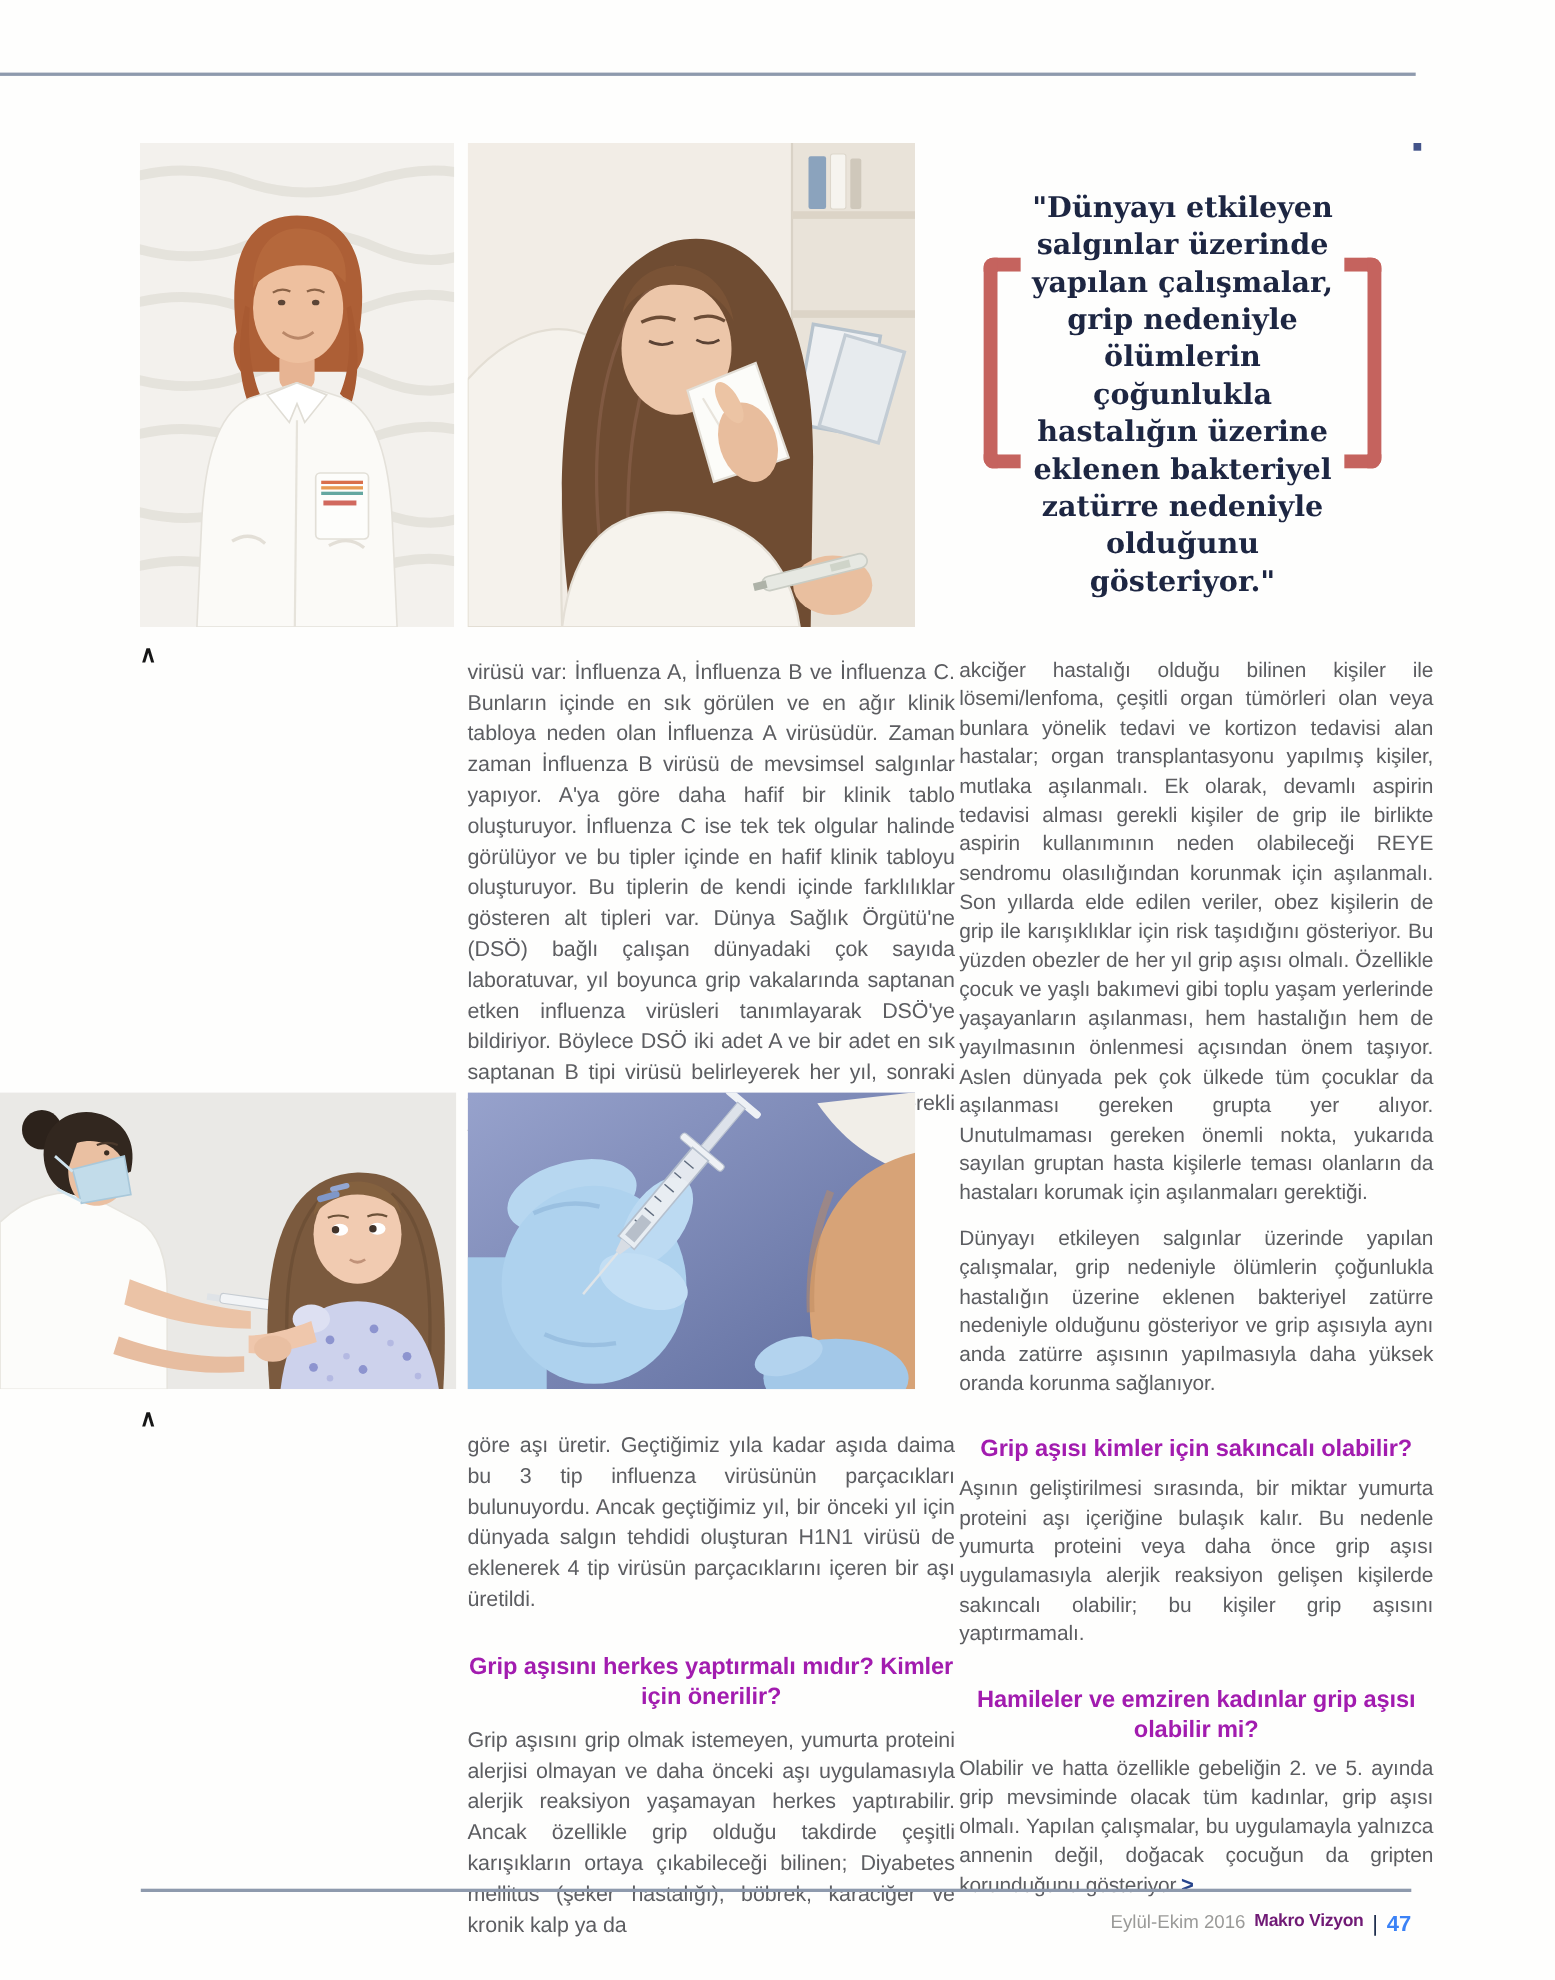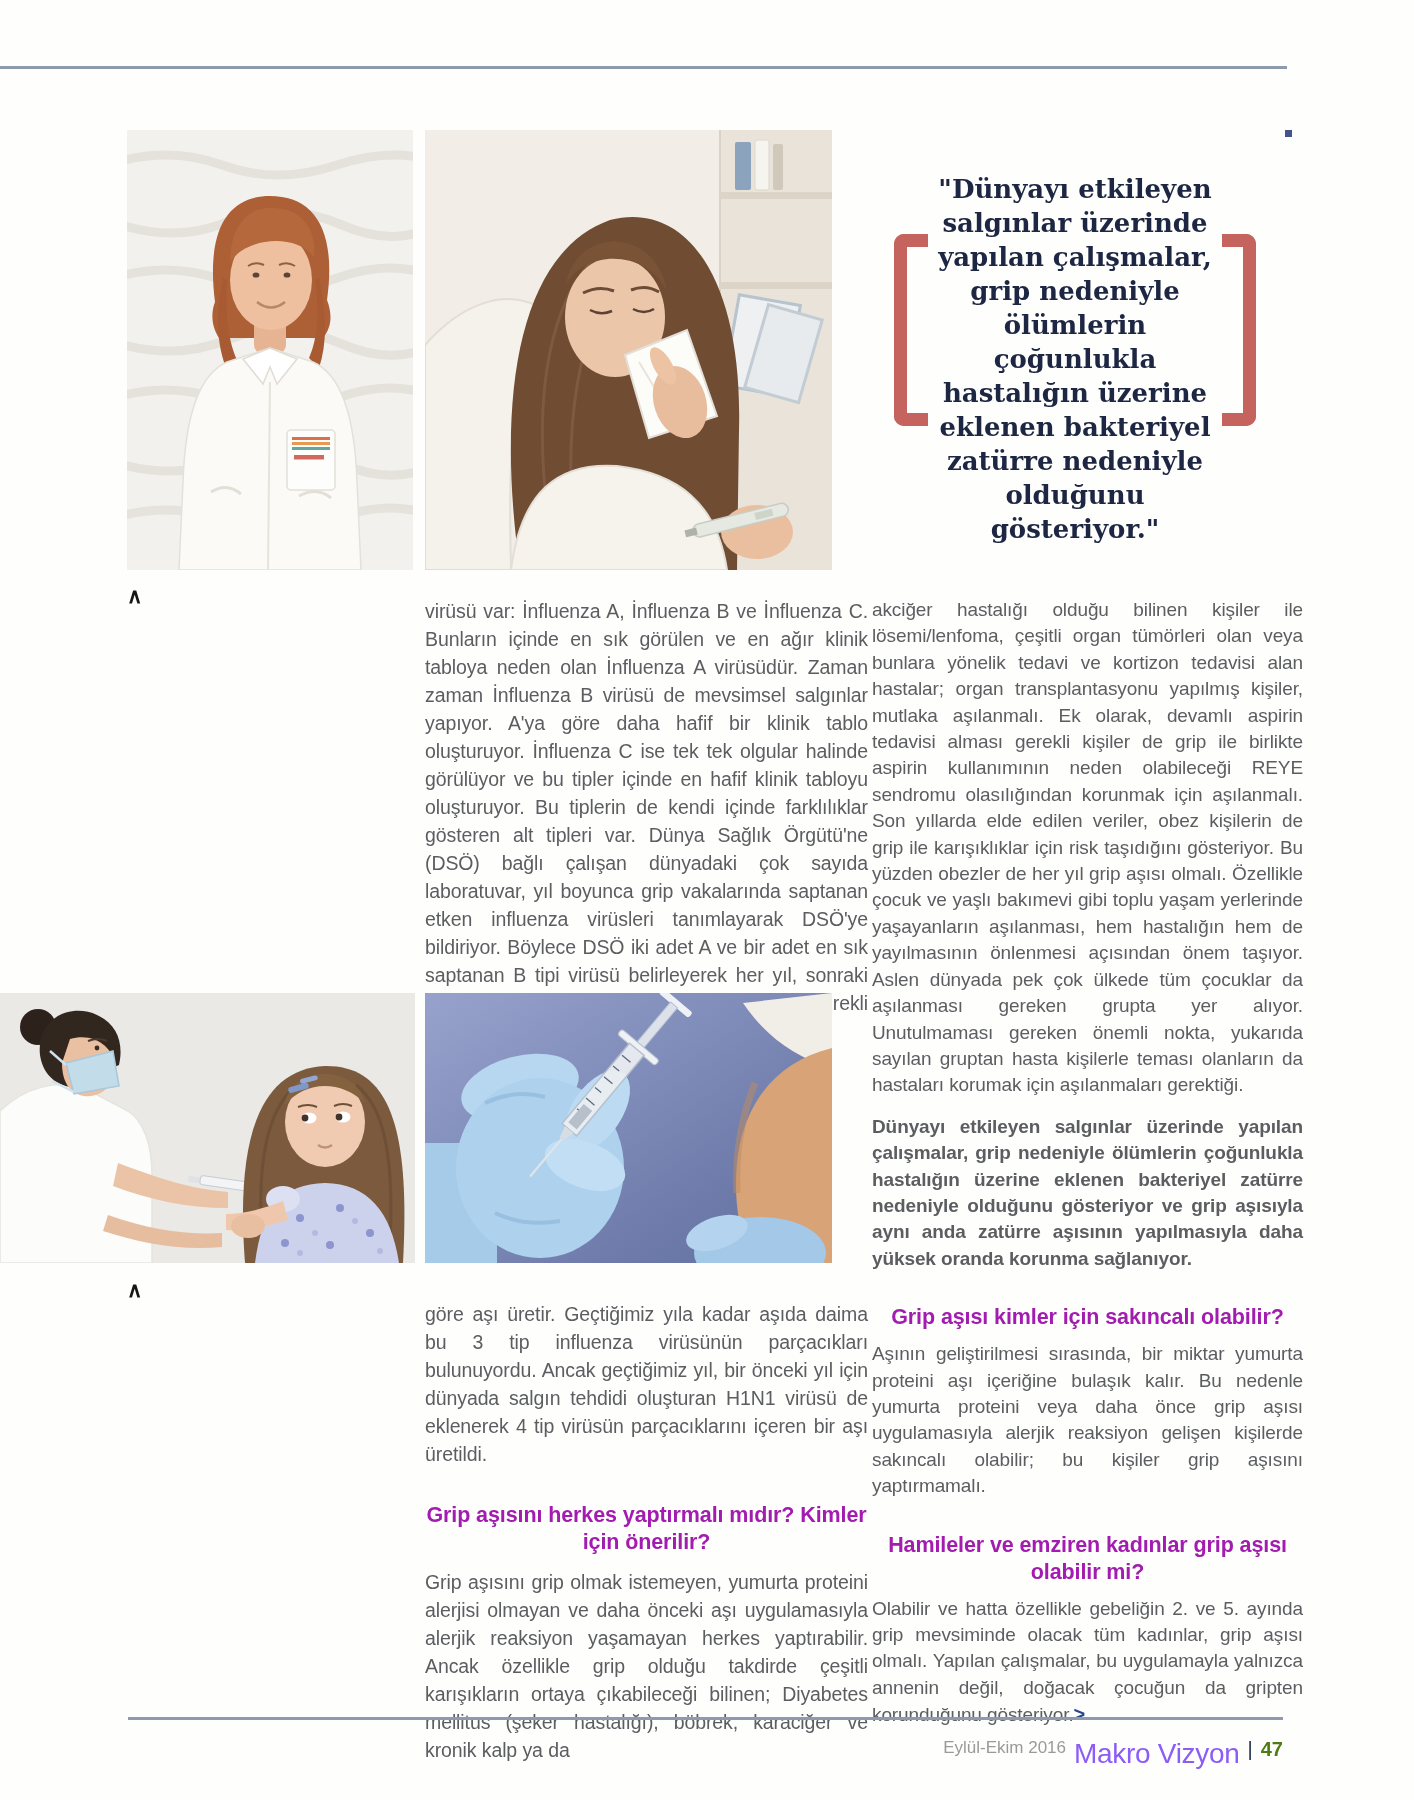--- a/index.html
+++ b/index.html
@@ -35,34 +35,34 @@
   .cap2 { left:127px; top:1280px; }
   .caption .caret { display:block; font-weight:bold; font-size:21px; line-height:20px; color:#161616; }
   .caption p { margin-top:6px; font-weight:bold; font-size:18.5px; line-height:24px; white-space:pre-line; letter-spacing:0.1px; }
   
   .col { position:absolute; text-align:justify; }
   .col p.body-p { font-size:19.5px; line-height:28px; font-weight:300; letter-spacing:-0.1px; }
   .col-1a { left:425px; top:597px;  width:443px; }
   .col-1b { left:425px; top:1300px; width:443px; }
   .col-2  { left:872px; top:597px;  width:431px; }
   .col-2 p.body-p { line-height:26.4px; font-size:19px; }
-  .col-2 p.body-p + p.body-p { margin-top:15px;font-weight:bold; }
+  .col-2 p.body-p + p.body-p { margin-top:15px; }
   h2.section-heading {
     color:#a21caf; font-size:21.5px; line-height:27px; font-weight:bold;
     text-align:center; margin-top:34px; margin-bottom:12px; letter-spacing:-0.1px;
   }
   .col-2 h2.section-heading { margin-top:32px; margin-bottom:10px; }
   .arrow { color:#27448b; font-weight:bold; font-size:20px; letter-spacing:-2px; }
   
   .footer-rule { position:absolute; left:128px; top:1717px; width:1155px; height:3px; background:#8e9aad; }
   .footer { position:absolute; right:131px; top:1738px; display:flex; align-items:flex-start; gap:8px; }
   .footer .issue { color:#9a9a98; font-size:17px; }
-  .footer .mag   { color:#8b5cf6; font-weight:normal; font-size:28px; letter-spacing:-0.3px; }
+  .footer .mag   { color:#701a75; font-weight:bold; font-size:16px; letter-spacing:-0.3px; }
   .footer .sep   { color:#20304f; font-size:20px; }
-  .footer .pnum  { color:#4d7c0f; font-weight:bold; font-size:20px; }
+  .footer .pnum  { color:#3b82f6; font-weight:bold; font-size:20px; }
 </style>
 </head>
 <body>
 
 <div class="page">
 
   <div class="top-rule">
     <span class="rule-dot"></span>
   </div>
 

